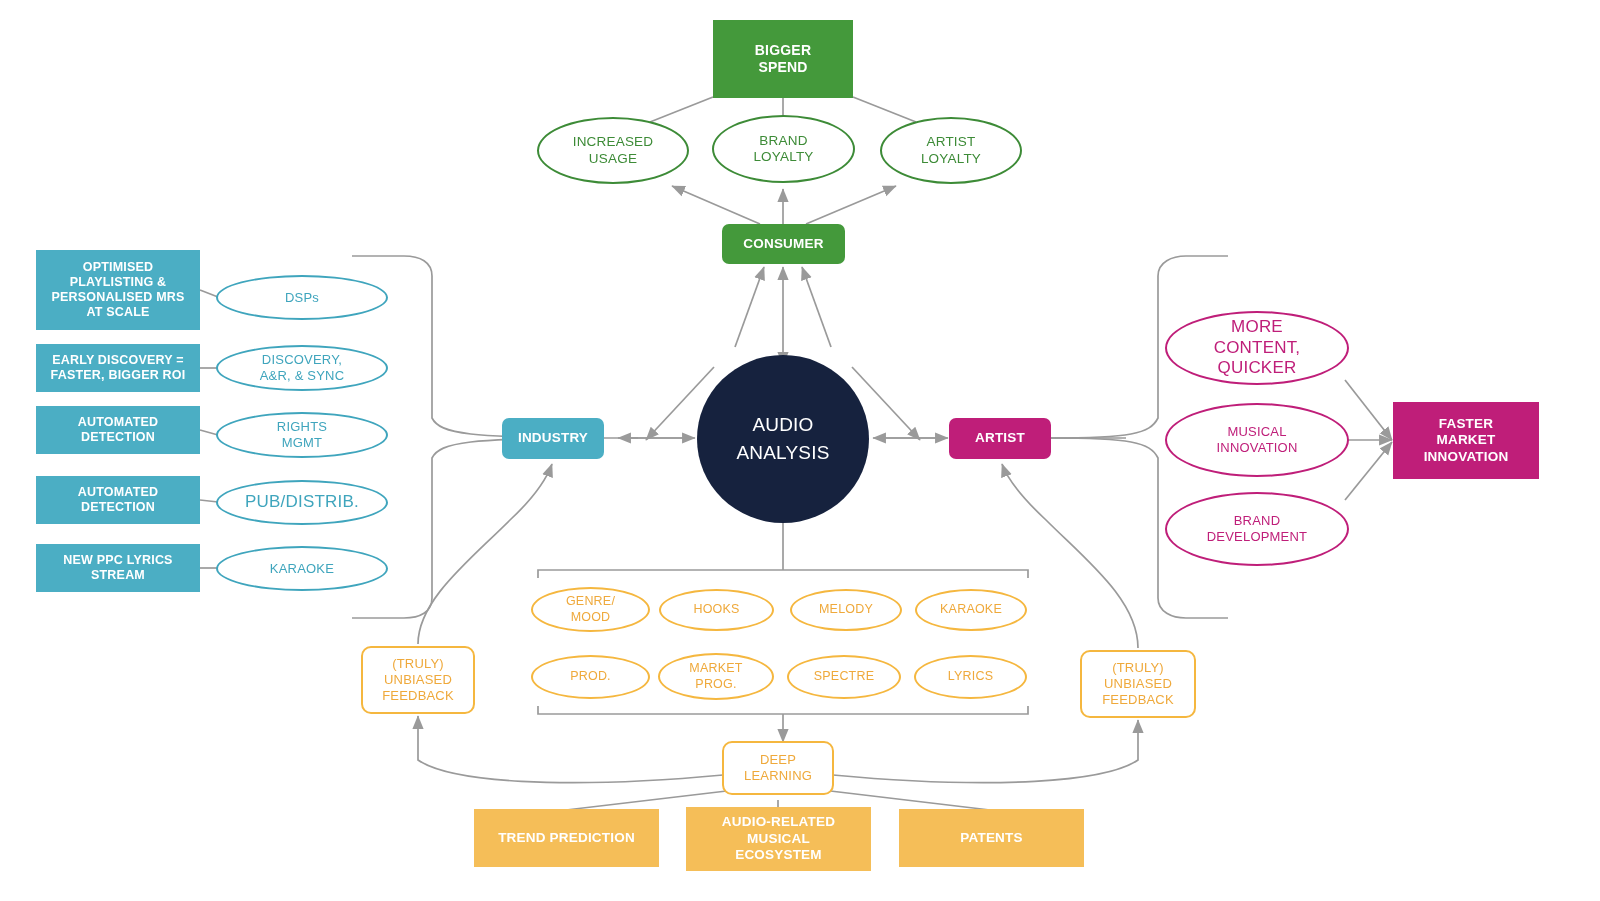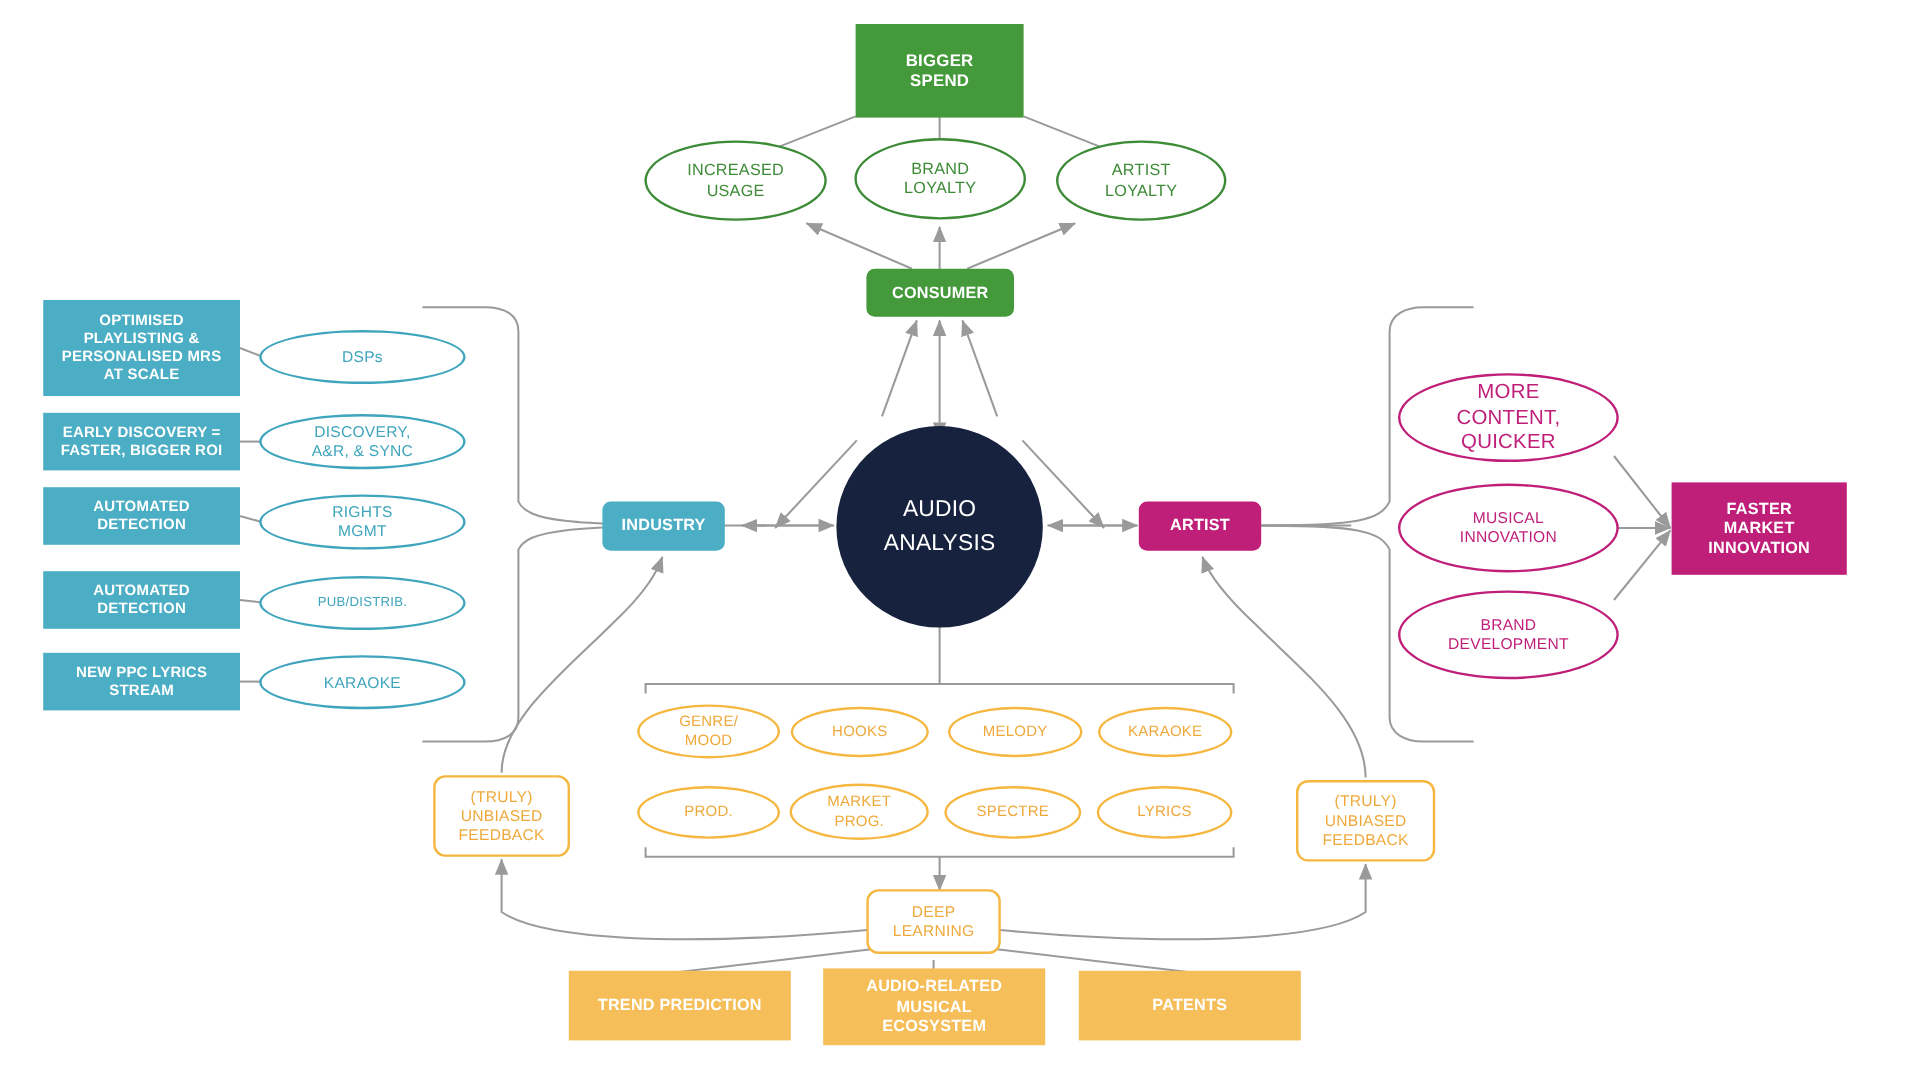--- a/index.html
+++ b/index.html
@@ -174,21 +174,21 @@
     <span>DSPs</span>
   </div>
   <div class="node ell teal" style="left:216px; top:345px; width:172px; height:46px; font-size:13px; flex-direction:column;">
     <span>DISCOVERY,</span>
     <span>A&amp;R, &amp; SYNC</span>
   </div>
   <div class="node ell teal" style="left:216px; top:412px; width:172px; height:46px; font-size:13px; flex-direction:column;">
     <span>RIGHTS</span>
     <span>MGMT</span>
   </div>
-  <div class="node ell teal" style="left:216px; top:480px; width:172px; height:45px; font-size:11px; flex-direction:column;align-items:center;">
+  <div class="node ell teal" style="left:216px; top:480px; width:172px; height:45px; font-size:17px; flex-direction:column;align-items:center;">
     <span>PUB/DISTRIB.</span>
   </div>
   <div class="node ell teal" style="left:216px; top:546px; width:172px; height:45px; font-size:13px; flex-direction:column;">
     <span>KARAOKE</span>
   </div>
 
   <div class="node ell magenta" style="left:1165px; top:311px; width:184px; height:74px; font-size:17px; flex-direction:column;">
     <span>MORE</span>
     <span>CONTENT,</span>
     <span>QUICKER</span>

